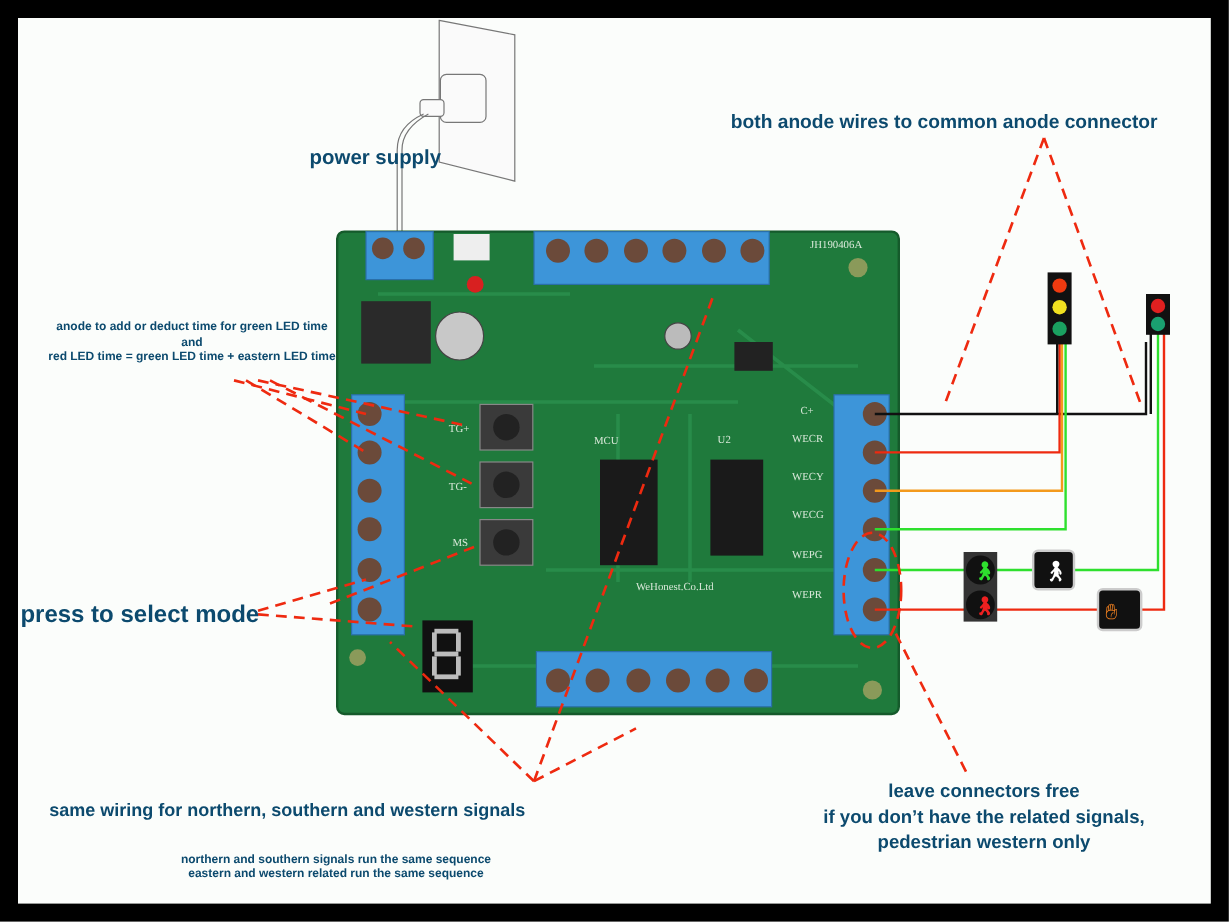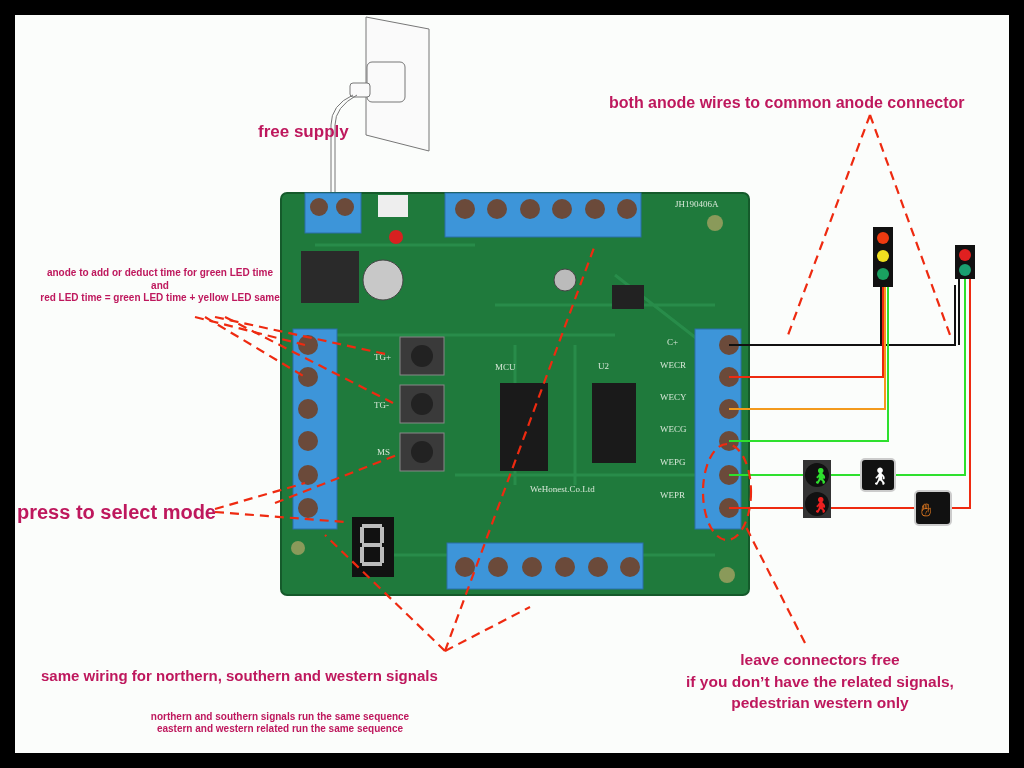--- a/index.html
+++ b/index.html
@@ -1,18 +1,18 @@
 <!DOCTYPE html>
 <html><head>
 <meta charset="utf-8">
 <style>
   html,body{margin:0;padding:0;}
   body{width:1024px;height:768px;background:#000;position:relative;overflow:hidden;font-family:"Liberation Sans",sans-serif;}
   #canvas{position:absolute;left:15px;top:15px;width:994px;height:738px;background:#fbfdfb;overflow:hidden;}
-  .note{position:absolute;color:#be185d;font-weight:bold;text-align:center;white-space:nowrap;line-height:1.2;}
+  .note{position:absolute;color:#0c4a6e;font-weight:bold;text-align:center;white-space:nowrap;line-height:1.2;}
   svg{position:absolute;left:0;top:0;}
   .pcb-label{font-family:"Liberation Serif",serif;fill:#d8e8d8;font-size:9px;}
 </style>
 </head>
 <body>
 
 <div id="canvas">
 
   <svg width="994" height="738" viewBox="0 0 994 738">
 
@@ -191,27 +191,27 @@
       <line x1="200" y1="497" x2="330" y2="507"></line>
       <line x1="260" y1="488" x2="382" y2="440"></line>
       <line x1="430" y1="636" x2="310" y2="520"></line>
       <line x1="430" y1="636" x2="580" y2="230"></line>
       <line x1="430" y1="636" x2="515" y2="592"></line>
       <line x1="790" y1="628" x2="730" y2="510"></line>
       <ellipse cx="712" cy="477" rx="24" ry="48"></ellipse>
     </g>
   </svg>
 
-  <div class="note" style="left:243px;top:107px;font-size:17px;">free supply</div>
+  <div class="note" style="left:243px;top:107px;font-size:17px;">power supply</div>
   <div class="note" style="left:594px;top:78px;font-size:16px;">both anode wires to common anode connector</div>
 
   <div class="note" style="left:0;top:252px;width:290px;font-size:10px;line-height:1.25;">
     <div>anode to add or deduct time for green LED time</div>
     <div>and</div>
-    <div>red LED time = green LED time + yellow LED same</div>
+    <div>red LED time = green LED time + eastern LED time</div>
   </div>
 
   <div class="note" style="left:2px;top:485px;font-size:20px;">press to select mode</div>
 
   <div class="note" style="left:26px;top:652px;font-size:15px;">same wiring for northern, southern and western signals</div>
   <div class="note" style="left:30px;top:696px;width:470px;font-size:10px;">
     <div>northern and southern signals run the same sequence</div>
     <div>eastern and western related run the same sequence</div>
   </div>
 

